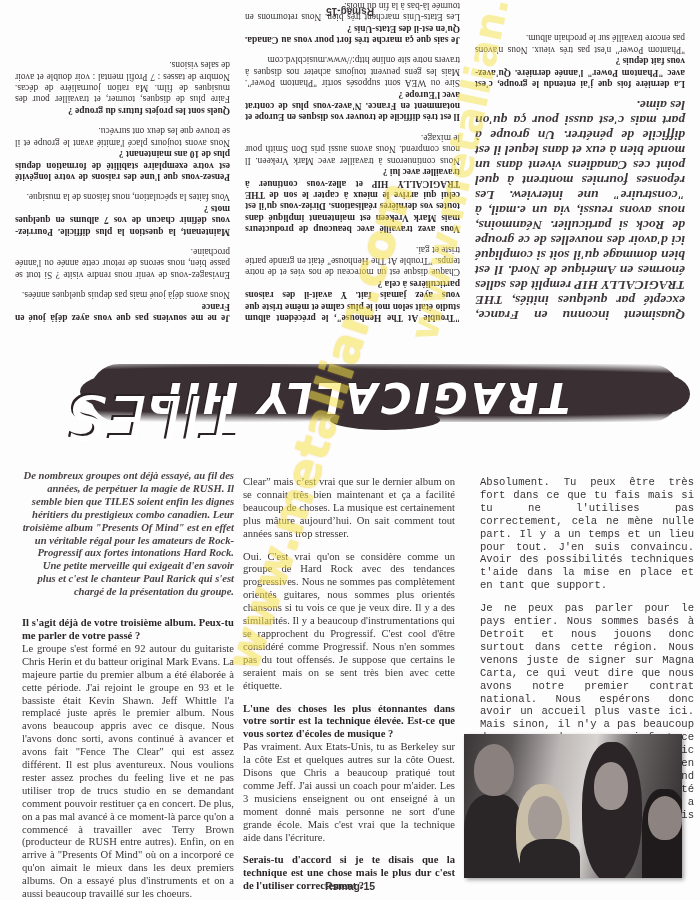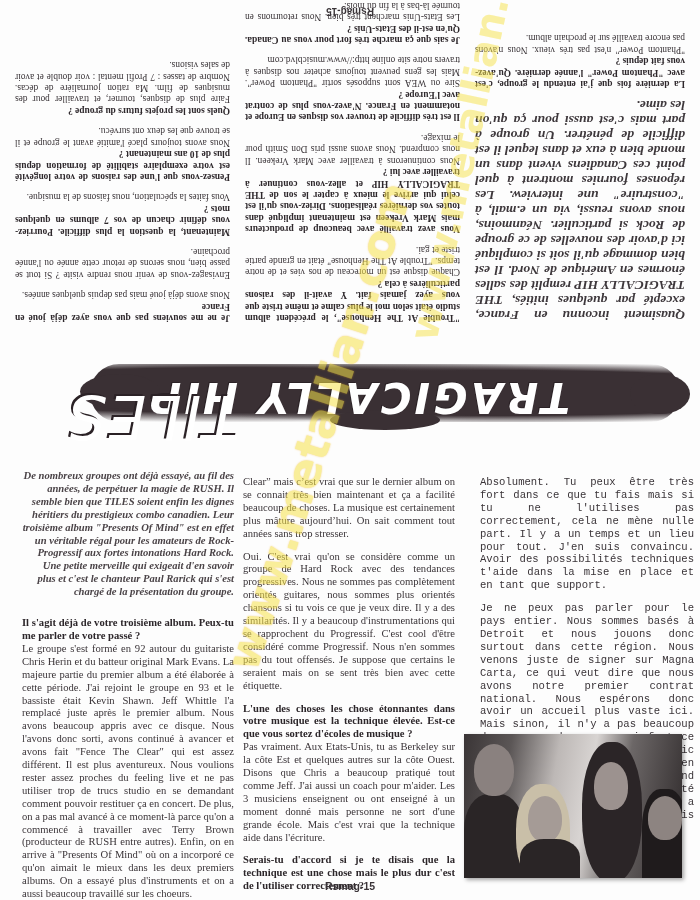--- a/index.html
+++ b/index.html
@@ -152,21 +152,21 @@
   </div>
 
   <div class="col body-col" style="left:243px; top:476px; width:212px;">
     <p>
       <span>Clear” mais c’est vrai que sur le dernier album on se connait très bien maintenant et ça a facilité beaucoup de choses. La musique est certainement plus mâture aujourd’hui. On sait comment tout années sans trop stresser.</span>
     </p>
     <p>
       <span>Oui. C'est vrai qu'on se considère comme un groupe de Hard Rock avec des tendances progressives. Nous ne sommes pas complètement orientés guitares, nous sommes plus orientés chansons si tu vois ce que je veux dire. Il y a des similarités. Il y a beaucoup d'instrumentations qui se rapprochent du Progressif. C'est cool d'être considéré comme Progressif. Nous n'en sommes pas du tout offensés. Je suppose que certains le seraient mais on se sent très bien avec cette étiquette.</span>
     </p>
     <p>
-      <span class="q">L'une des choses les chose étonnantes dans votre musique est la technique élevée. Est-ce que vous sortez d'écoles de musique ?</span>
+      <span class="q">L'une des choses les plus étonnantes dans votre sortir est la technique élevée. Est-ce que vous sortez d'écoles de musique ?</span>
       <span>Pas vraiment. Aux Etats-Unis, tu as Berkeley sur la côte Est et quelques autres sur la côte Ouest. Disons que Chris a beaucoup pratiqué tout comme Jeff. J'ai aussi un coach pour m'aider. Les 3 musiciens enseignent ou ont enseigné à un moment donné mais personne ne sort d'une grande école. Mais c'est vrai que la technique aide dans l'écriture.</span>
     </p>
     <p>
       <span class="q">Serais-tu d'accord si je te disais que la technique est une chose mais le plus dur c'est de l'utiliser correctement ?</span>
     </p>
   </div>
 
   <div class="col body-col" style="left:480px; top:476px; width:214px;font-family:Liberation Mono, monospace;">
     <p><span>Absolument. Tu peux être très fort dans ce que tu fais mais si tu ne l'utilises pas correctement, cela ne mène nulle part. Il y a un temps et un lieu pour tout. J'en suis convaincu. Avoir des possibilités techniques t'aide dans la mise en place et en tant que support.</span></p>
     <p>

